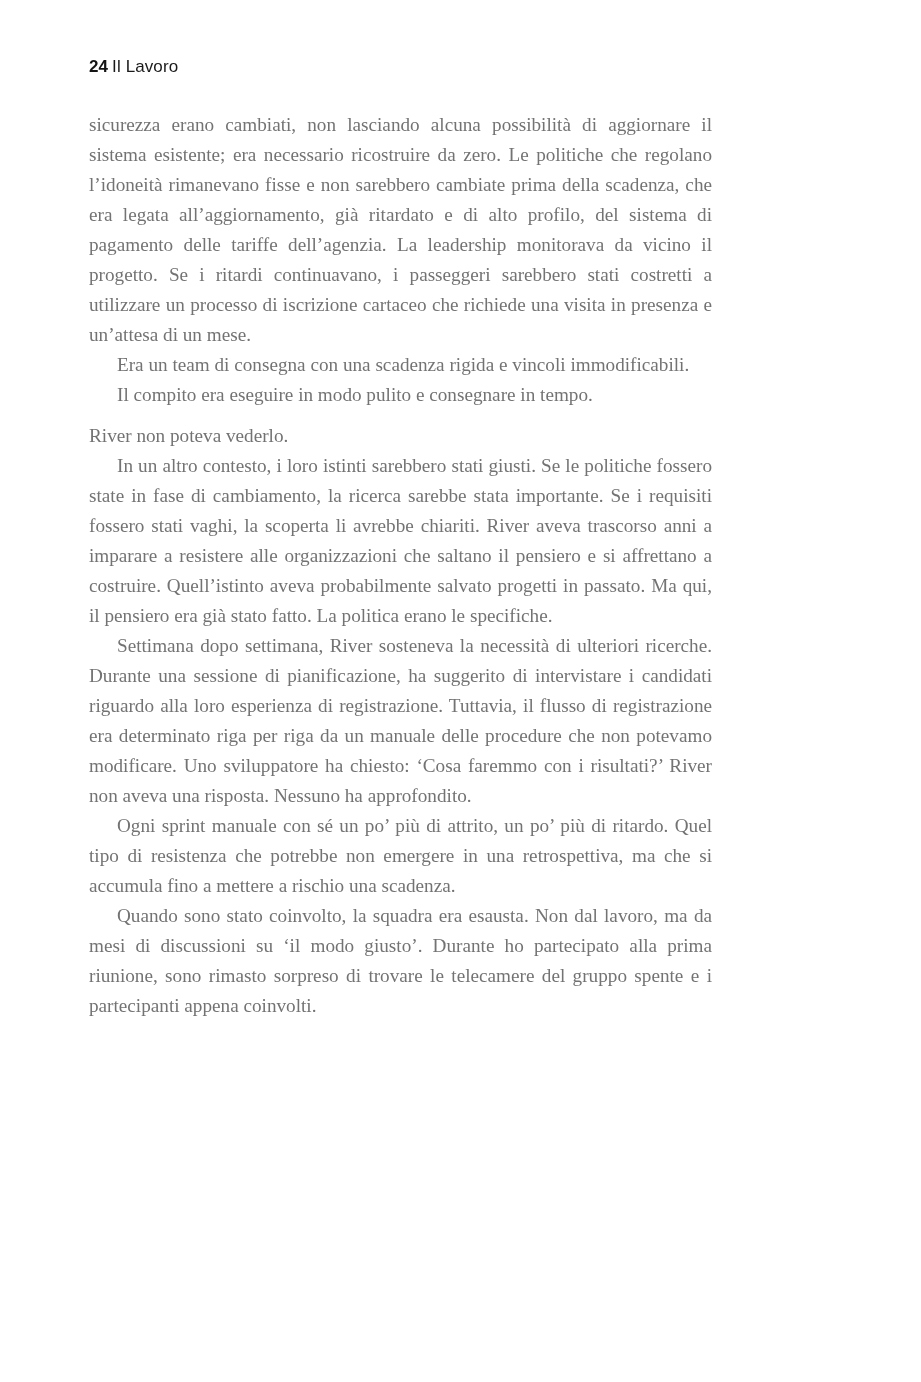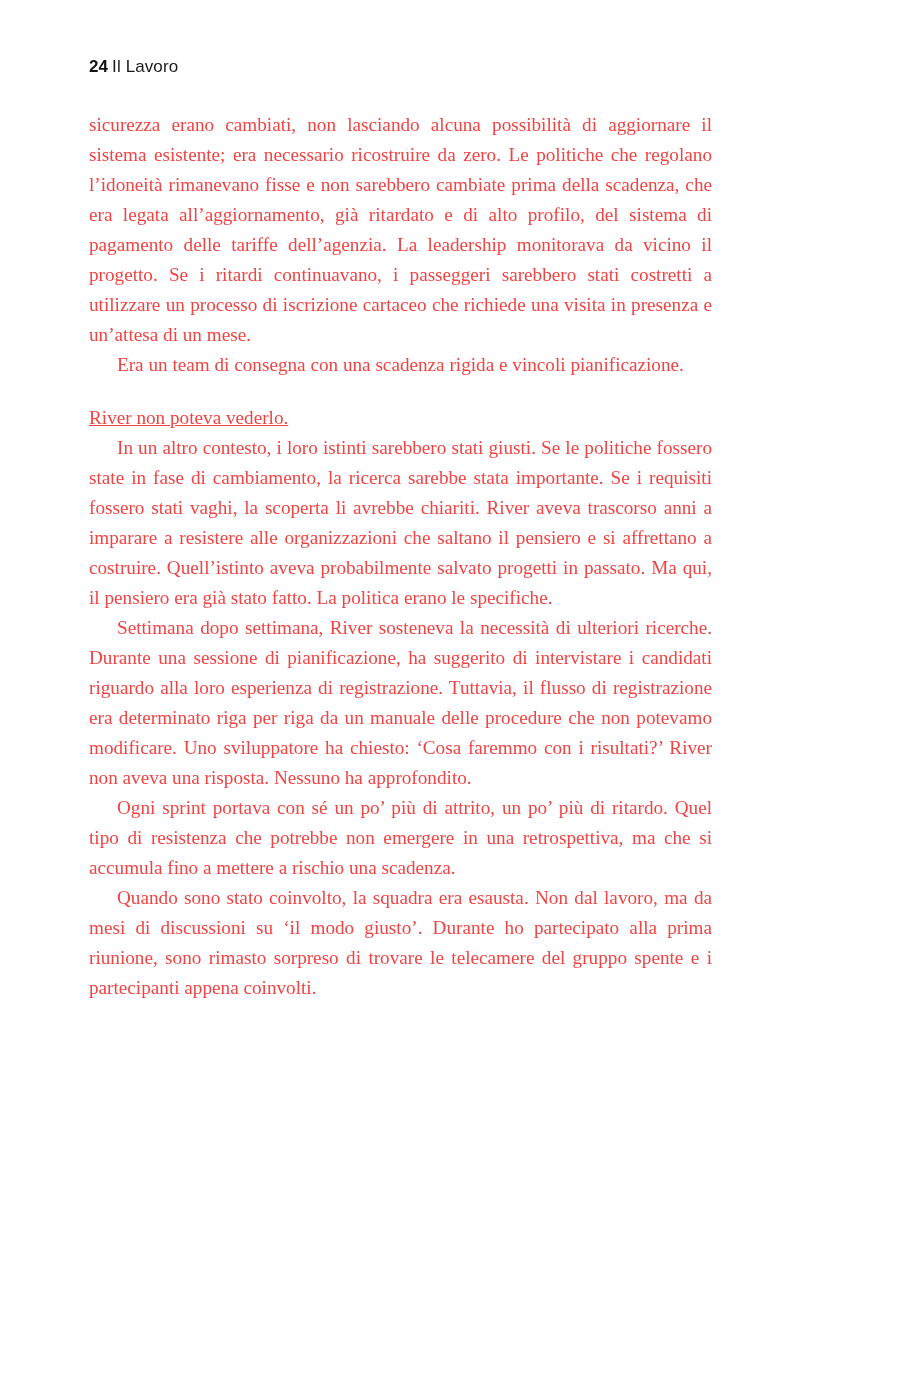--- a/index.html
+++ b/index.html
@@ -45,57 +45,57 @@
     left: 89px;
     top: 110px;
     width: 623px;
   }
 
   p.para {
     margin: 0;
     font-family: "Liberation Serif", "DejaVu Serif", serif;
     font-size: 19.2px;
     line-height: 30px;
-    color: #ef4444;
+    color: #737373;
     text-align: justify;
     text-justify: inter-word;
     text-indent: 28px;
     hyphens: manual;
     -webkit-hyphens: manual;
   }
 
   
   p.para.no-indent {
     text-indent: 0;
   }
 
   
   p.para {
     text-align-last: left;
   }
 
   
   p.para.scene-break {
     text-indent: 0;
-    margin-top: 23px;
-    text-decoration: underline;
+    margin-top: 11px;
   }
 </style>
 </head>
 <body>
 
 <div class="page">
 
   <div class="running-head">
     <span class="folio">24</span><span class="book-title">Il Lavoro</span>
   </div>
 
   <div class="text-column">
     <p class="para no-indent">sicurezza erano cambiati, non lasciando alcuna possibilità di aggiornare il sistema esistente; era necessario ricostruire da zero. Le politiche che regolano l’idoneità rimanevano fisse e non sarebbero cambiate prima della scadenza, che era legata all’aggiornamento, già ritardato e di alto profilo, del sistema di pagamento delle tariffe dell’agenzia. La leadership monitorava da vicino il progetto. Se i ritardi continuavano, i passeggeri sarebbero stati costretti a utilizzare un processo di iscrizione cartaceo che richiede una visita in presenza e un’attesa di un mese.</p>
-    <p class="para">Era un team di consegna con una scadenza rigida e vincoli pianificazione.</p>
+    <p class="para">Era un team di consegna con una scadenza rigida e vincoli immodificabili.</p>
+    <p class="para">Il compito era eseguire in modo pulito e consegnare in tempo.</p>
     <p class="para scene-break">River non poteva vederlo.</p>
     <p class="para">In un altro contesto, i loro istinti sarebbero stati giusti. Se le politiche fossero state in fase di cambiamento, la ricerca sarebbe stata importante. Se i requisiti fossero stati vaghi, la scoperta li avrebbe chiariti. River aveva trascorso anni a imparare a resistere alle organizzazioni che saltano il pensiero e si affrettano a costruire. Quell’istinto aveva probabilmente salvato progetti in passato. Ma qui, il pensiero era già stato fatto. La politica erano le specifiche.</p>
     <p class="para">Settimana dopo settimana, River sosteneva la necessità di ulteriori ricerche. Durante una sessione di pianificazione, ha suggerito di intervistare i candidati riguardo alla loro esperienza di registrazione. Tuttavia, il flusso di registrazione era determinato riga per riga da un manuale delle procedure che non potevamo modificare. Uno sviluppatore ha chiesto: ‘Cosa faremmo con i risultati?’ River non aveva una risposta. Nessuno ha approfondito.</p>
-    <p class="para">Ogni sprint portava con sé un po’ più di attrito, un po’ più di ritardo. Quel tipo di resistenza che potrebbe non emergere in una retrospettiva, ma che si accumula fino a mettere a rischio una scadenza.</p>
+    <p class="para">Ogni sprint manuale con sé un po’ più di attrito, un po’ più di ritardo. Quel tipo di resistenza che potrebbe non emergere in una retrospettiva, ma che si accumula fino a mettere a rischio una scadenza.</p>
     <p class="para">Quando sono stato coinvolto, la squadra era esausta. Non dal lavoro, ma da mesi di discussioni su ‘il modo giusto’. Durante ho partecipato alla prima riunione, sono rimasto sorpreso di trovare le telecamere del gruppo spente e i partecipanti appena coinvolti.</p>
   </div>
 
 </div>
 
 </body></html>

